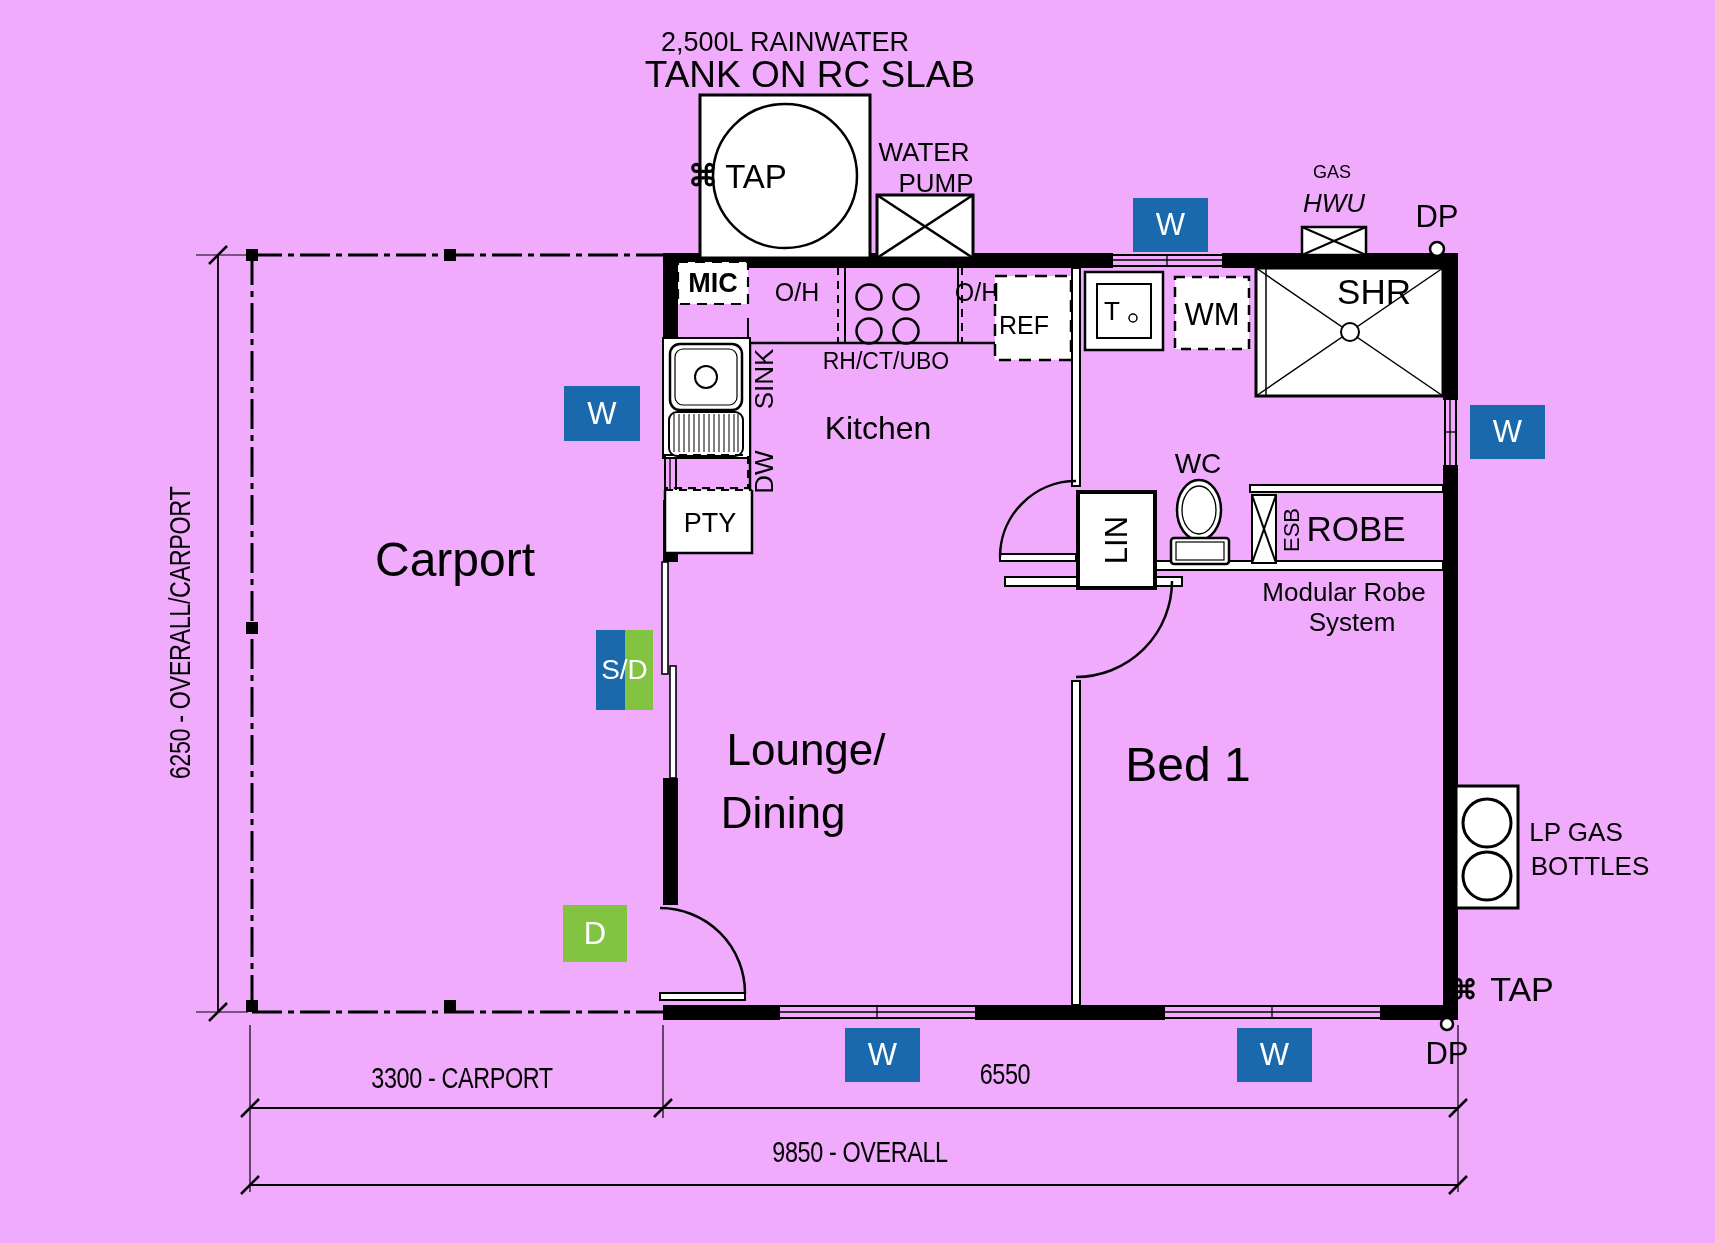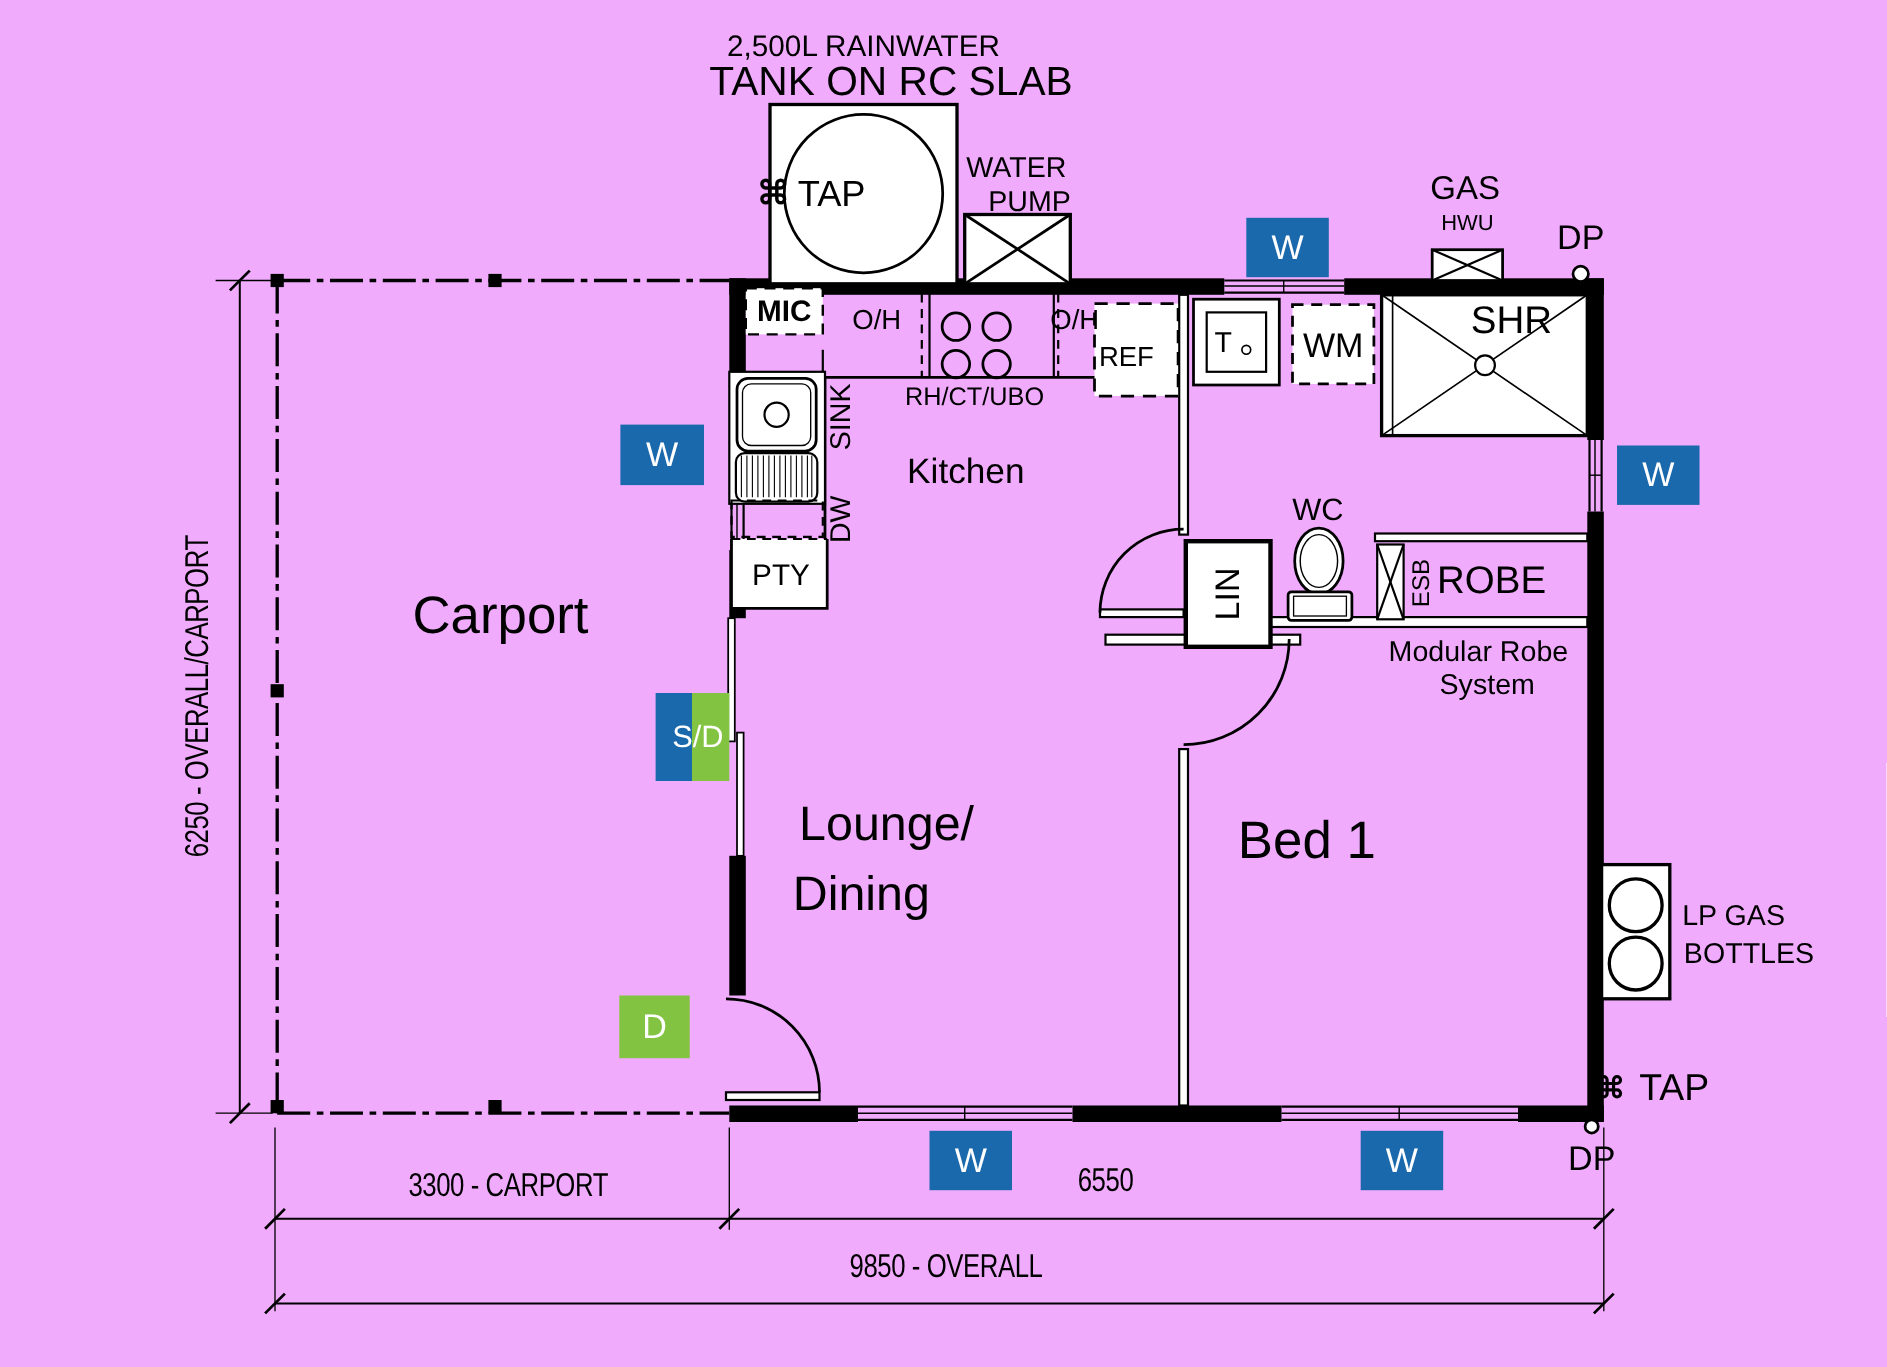--- a/index.html
+++ b/index.html
@@ -221,22 +221,22 @@
       <line x1="1449" y1="1194" x2="1467" y2="1176" stroke-width="2.5"></line>
     </g>
   </svg>
 
   <div class="t" style="left:785px;top:42px;font-size:27px;">2,500L RAINWATER</div>
   <div class="t" style="left:810px;top:74px;font-size:37px;">TANK ON RC SLAB</div>
   <div class="t" style="left:703px;top:176px;font-size:30px;font-weight:bold;">⌘</div>
   <div class="t" style="left:756px;top:176px;font-size:33px;">TAP</div>
   <div class="t" style="left:924px;top:152px;font-size:26px;">WATER</div>
   <div class="t" style="left:936px;top:183px;font-size:26px;">PUMP</div>
-  <div class="t" style="left:1332px;top:172px;font-size:30px;text-align:center;">GAS</div>
-  <div class="t" style="left:1334px;top:203px;font-size:20px;">HWU</div>
+  <div class="t" style="left:1332px;top:172px;font-size:18px;text-align:center;">GAS</div>
+  <div class="t" style="left:1334px;top:203px;font-size:26px;font-style:italic;">HWU</div>
   <div class="t" style="left:1437px;top:216px;font-size:31px;">DP</div>
 
   <div class="t" style="left:455px;top:560px;font-size:48px;">Carport</div>
   <div class="t" style="left:878px;top:428px;font-size:32px;">Kitchen</div>
   <div class="t" style="left:806px;top:750px;font-size:44px;">Lounge/</div>
   <div class="t" style="left:783px;top:813px;font-size:44px;">Dining</div>
   <div class="t" style="left:1188px;top:765px;font-size:48px;">Bed 1</div>
 
   <div class="t" style="left:713px;top:283px;font-size:27px;font-weight:bold;">MIC</div>
   <div class="t" style="left:797px;top:292px;font-size:25px;">O/H</div>
@@ -266,16 +266,16 @@
   <div class="t rot" style="left:180px;top:633px;font-size:30px;"><span class="cond">6250 - OVERALL/CARPORT</span></div>
   <div class="t" style="left:462px;top:1078px;font-size:30px;"><span class="cond">3300 - CARPORT</span></div>
   <div class="t" style="left:1005px;top:1074px;font-size:30px;"><span class="cond">6550</span></div>
   <div class="t" style="left:860px;top:1152px;font-size:30px;"><span class="cond">9850 - OVERALL</span></div>
 
   <div class="marker marker-w" style="left:1133px;top:198px;width:75px;height:54px;">W</div>
   <div class="marker marker-w" style="left:1470px;top:405px;width:75px;height:54px;">W</div>
   <div class="marker marker-w" style="left:564px;top:386px;width:76px;height:55px;">W</div>
   <div class="marker marker-w" style="left:845px;top:1028px;width:75px;height:54px;">W</div>
   <div class="marker marker-w" style="left:1237px;top:1028px;width:75px;height:54px;">W</div>
-  <div class="marker marker-sd" style="left:596px;top:630px;width:57px;height:80px;font-size:28px;padding-left:10px;">S/D</div>
+  <div class="marker marker-sd" style="left:596px;top:630px;width:57px;height:80px;font-size:28px;">S/D</div>
   <div class="marker marker-d" style="left:563px;top:905px;width:64px;height:57px;">D</div>
 
 </div>
 
 </body></html>

